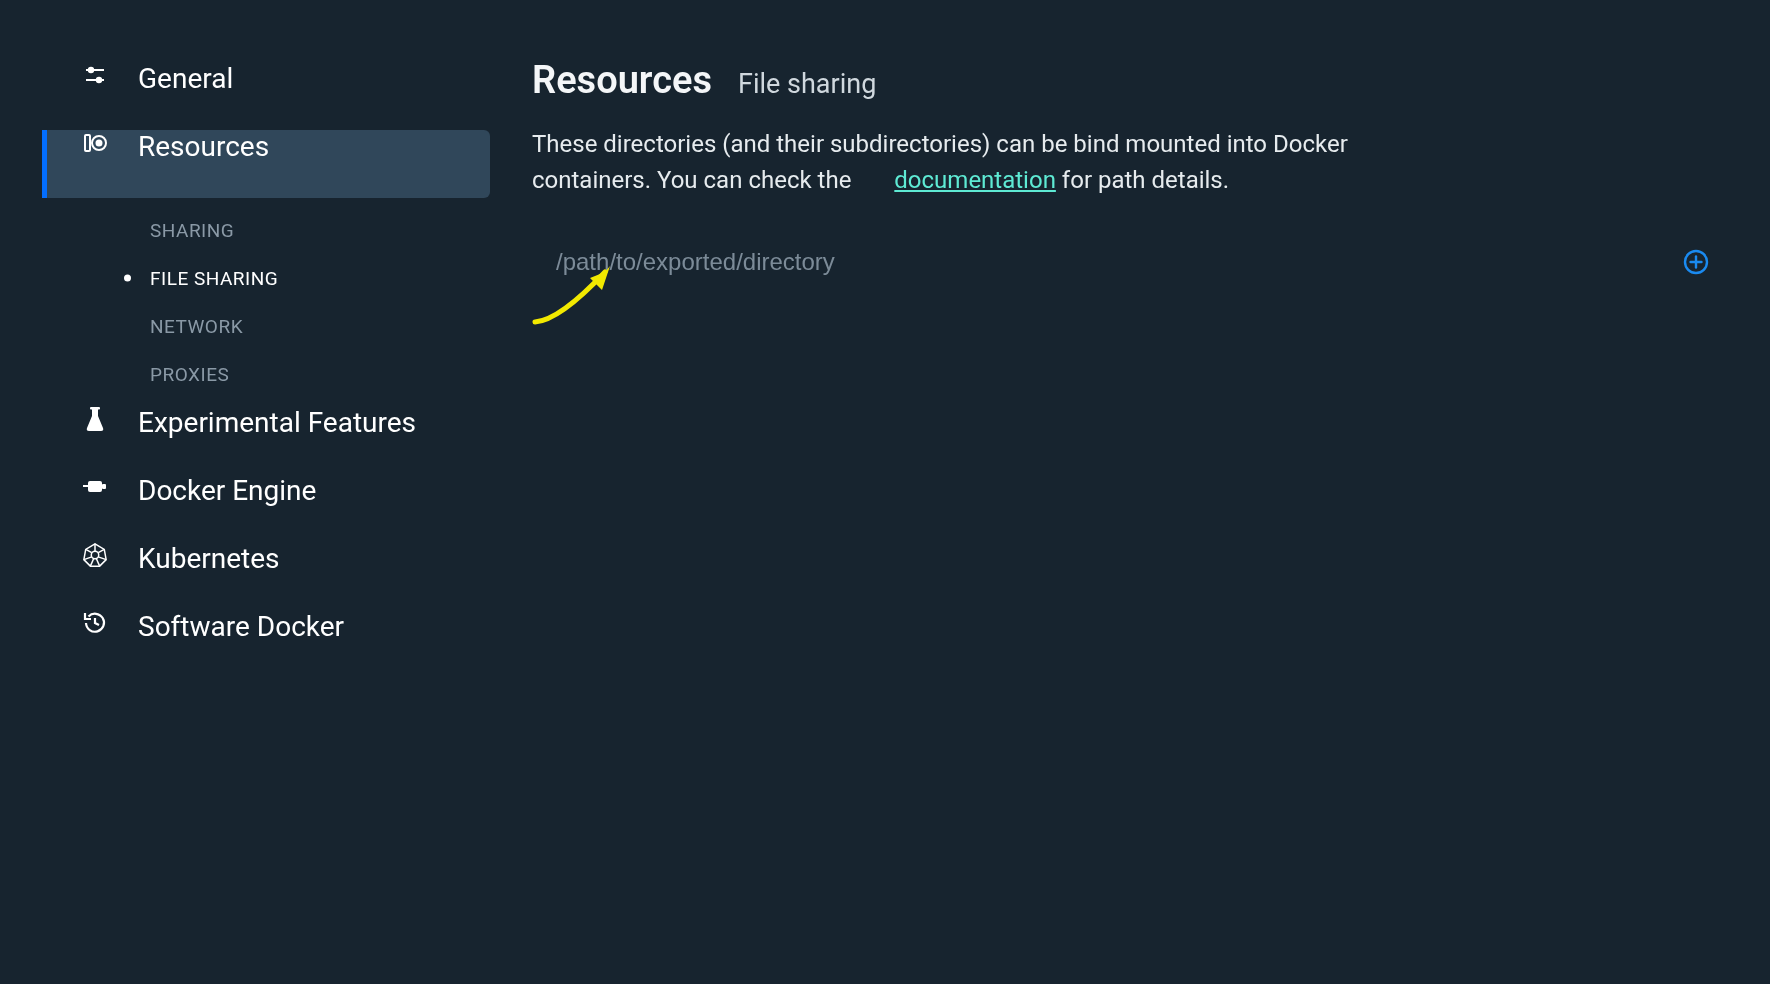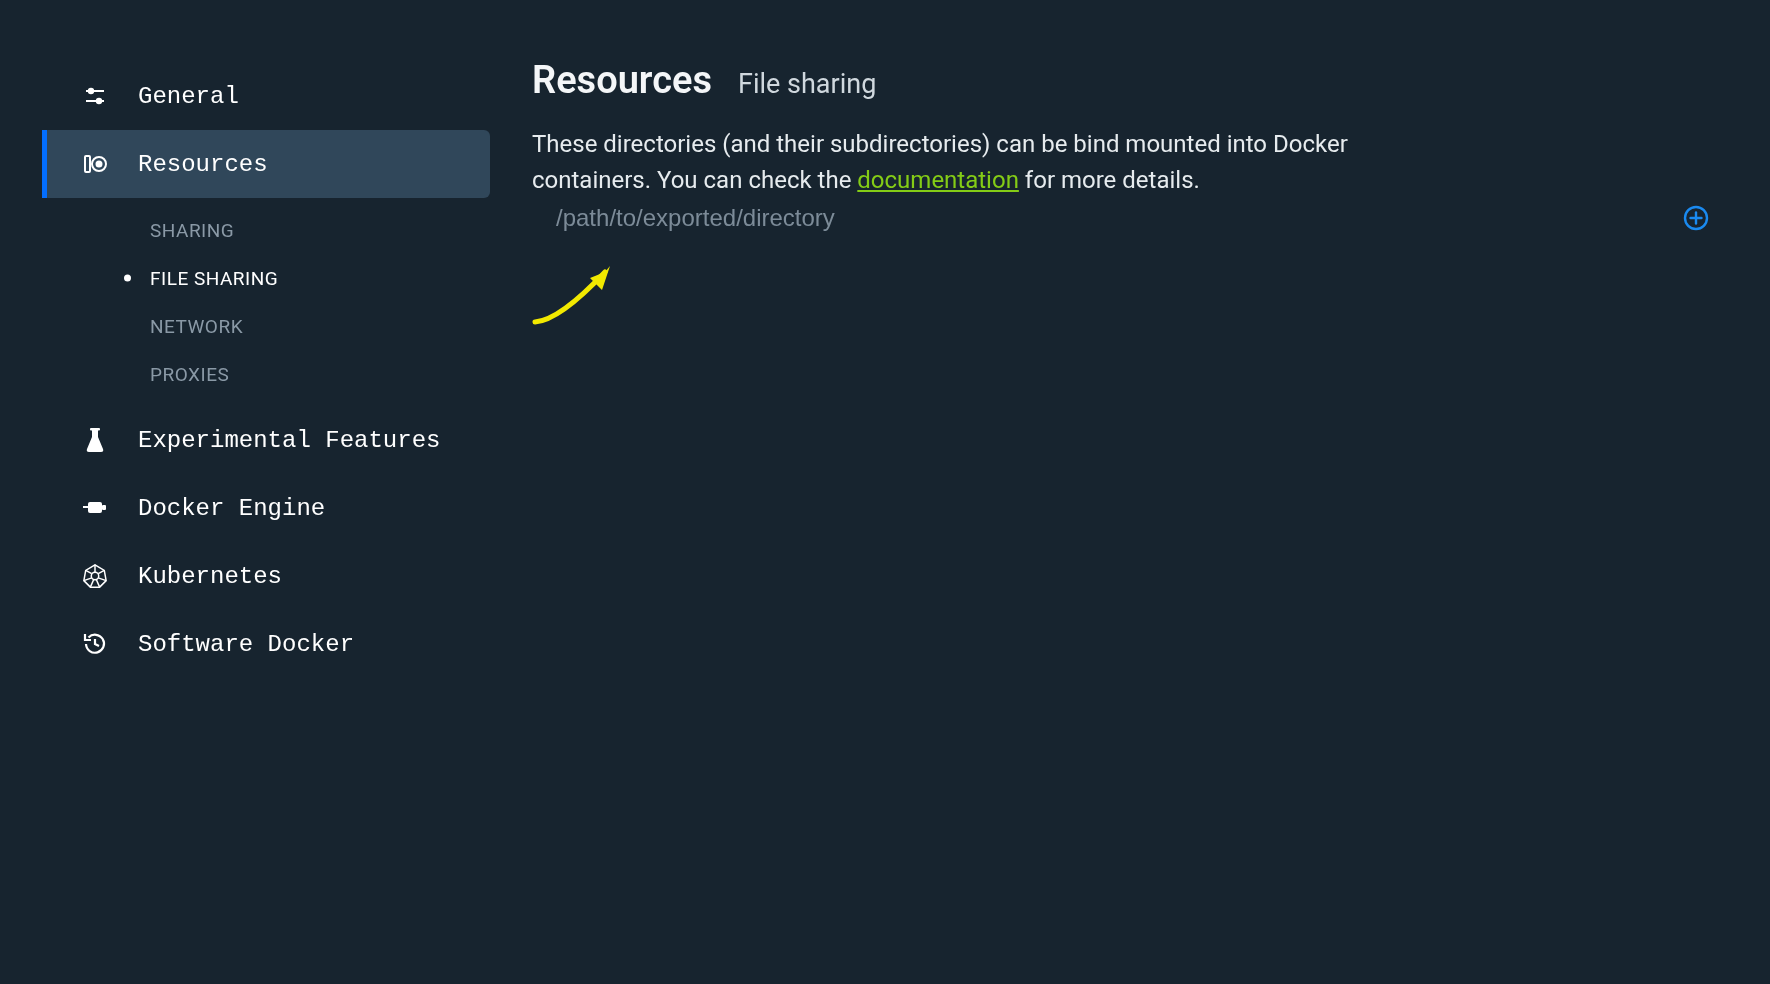--- a/index.html
+++ b/index.html
@@ -17,29 +17,27 @@
     display: flex;
   }
   .sidebar {
     width: 490px;
     padding-top: 62px;
     padding-left: 42px;
     flex-shrink: 0;
   }
   .sidebar-item {
     display: flex;
-    align-items: center;
     height: 68px;
     padding-left: 40px;
     cursor: pointer;
     color: #fff;
-    font-size: 24px;
+    font-size: 28px;
     position: relative;
     border-radius: 6px;
-    font-family: Liberation Mono, monospace;
   }
   .sidebar-item .item-icon {
     width: 26px;
     height: 26px;
     display: flex;
     align-items: center;
     justify-content: center;
     margin-right: 30px;
     flex-shrink: 0;
   }
@@ -106,24 +104,26 @@
     font-weight: 400;
     color: #d0d8de;
   }
   .description {
     font-size: 24px;
     line-height: 1.5;
     color: #e6ebee;
     max-width: 900px;
   }
   .description a {
-    color: #84cc16;
+    color: #5eead4;
     text-decoration: underline;
+    margin-left: 37px;
   }
   .input-row {
+    margin-top: 44px;
     display: flex;
     align-items: center;
     position: relative;
   }
   .path-input {
     flex: 1;
     background: transparent;
     border: none;
     outline: none;
     font-size: 24px;
@@ -244,21 +244,21 @@
   </div>
 
 </div>
 
 <div class="main">
   <div class="page-header">
     <span class="page-title">Resources</span>
     <span class="page-subtitle">File sharing</span>
   </div>
   <div class="description">
-    <span>These directories (and their subdirectories) can be bind mounted into Docker containers. You can check the </span><a href="#">documentation</a><span> for more details.</span>
+    <span>These directories (and their subdirectories) can be bind mounted into Docker containers. You can check the </span><a href="#">documentation</a><span> for path details.</span>
   </div>
   <div class="input-row">
     <input class="path-input" type="text" placeholder="/path/to/exported/directory" style="">
     <span class="add-btn">
       <svg width="26" height="26" viewBox="0 0 26 26">
         <circle cx="13" cy="13" r="11" fill="none" stroke="#1a8af0" stroke-width="2.4"></circle>
         <line x1="13" y1="7.5" x2="13" y2="18.5" stroke="#1a8af0" stroke-width="2.4" stroke-linecap="round"></line>
         <line x1="7.5" y1="13" x2="18.5" y2="13" stroke="#1a8af0" stroke-width="2.4" stroke-linecap="round"></line>
       </svg>
     </span>

